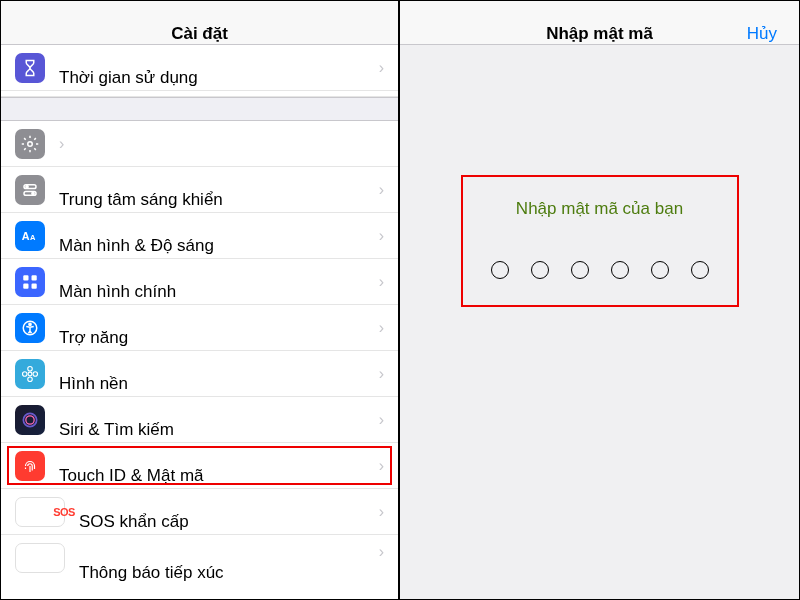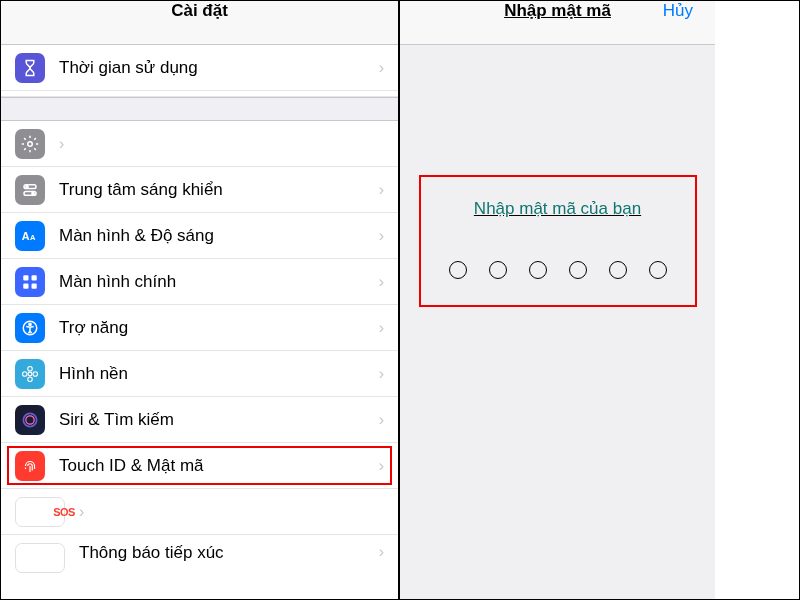--- a/index.html
+++ b/index.html
@@ -1,49 +1,49 @@
 <!DOCTYPE html>
 <html><head>
   <meta charset="utf-8">
   <style>
     * { box-sizing: border-box; margin: 0; padding: 0; }
     body { font-family: -apple-system, "Helvetica Neue", Arial, sans-serif; background: #fff; }
     .container { display: flex; width: 800px; height: 600px; border: 1px solid #000; }
     .panel-left { width: 399px; border-right: 2px solid #000; background: #fff; display: flex; flex-direction: column; overflow: hidden; }
-    .panel-right { width: 315px; background: #f0f0f2; display: flex; flex-direction: column; text-decoration: underline; }
-    
-    .nav-header { height: 44px; display: flex; align-items: flex-start; justify-content: center; background: #f8f8f8; border-bottom: 1px solid #c8c7cc; position: relative; }
+    .panel-right { width: 399px; background: #f0f0f2; display: flex; flex-direction: column; }
+    
+    .nav-header { height: 44px; display: flex; align-items: flex-end; justify-content: center; background: #f8f8f8; border-bottom: 1px solid #c8c7cc; position: relative; }
     .nav-title { font-size: 17px; font-weight: 600; color: #000; }
     .nav-cancel { position: absolute; right: 22px; color: #007aff; font-size: 17px; cursor: pointer; }
     
     .list { background: #fff; }
     .gap { height: 24px; background: #efeff4; border-top: 1px solid #c8c7cc; border-bottom: 1px solid #c8c7cc; }
     .row { display: flex; align-items: center; height: 46px; padding: 0 14px; border-bottom: 1px solid #e5e5e5; background: #fff; cursor: pointer; position: relative; }
     .row:last-child { border-bottom: none; }
     .row .icon-wrap { width: 30px; height: 30px; border-radius: 7px; display: flex; align-items: center; justify-content: center; margin-right: 14px; flex-shrink: 0; }
-    .row .label { font-size: 17px; color: #000; flex: 1; }
+    .row .label { font-size: 17px; color: #000; flex: 1; margin-top: 20px; }
     .row .chevron { color: #c7c7cc; font-size: 16px; }
     
     .row.highlight::after { content: ""; position: absolute; inset: 3px 6px; border: 2px solid #e00; pointer-events: none; }
     .row.partial { border-bottom: none; height: 30px; align-items: flex-start; padding-top: 8px; }
     
     
     .bg-indigo { background: #5856d6; }
     .bg-gray { background: #8e8e93; }
     .bg-blue { background: #007aff; }
     .bg-cyan { background: #34aadc; }
     .bg-darkblue { background: #3b66ff; }
     .bg-red { background: #ff3b30; }
     .bg-white { background: #fff; border: 1px solid #e0e0e0; padding-left: 48px; }
     .bg-siri { background: linear-gradient(135deg,#1a1a2e,#16213e); }
     
     
     .pass-area { flex: 1; display: flex; flex-direction: column; align-items: center; padding-top: 130px; }
     .pass-box { border: 2px solid #e00; padding: 22px 28px 26px; text-align: center; }
-    .pass-label { font-size: 17px; color: #0f766e; margin-bottom: 42px; }
+    .pass-label { font-size: 17px; color: #4d7c0f; margin-bottom: 42px; }
     .pass-dots { display: flex; gap: 22px; justify-content: center; }
     .pass-dot { width: 18px; height: 18px; border: 1.5px solid #000; border-radius: 50%; }
     
     svg { display: block; }
   </style>
 </head>
 <body>
 
 <div class="container">
 
@@ -157,20 +157,21 @@
             </svg>
         </div>
         <div class="label">Touch ID &amp; Mật mã</div>
         <div class="chevron">›</div>
       </div>
 
       <div class="row">
         <div class="icon-wrap bg-white">
           <span style="color:#ff3b30;font-size:11px;font-weight:700;letter-spacing:-0.5px">SOS</span>
         </div>
+        <div class="label">SOS khẩn cấp</div>
         <div class="chevron">›</div>
       </div>
 
       <div class="row partial">
         <div class="icon-wrap bg-white">
           <svg width="18" height="18" viewBox="0 0 24 24" fill="none" stroke="#ff3b30" stroke-width="2">
               <circle cx="12" cy="12" r="2" fill="#ff3b30"></circle>
               <path d="M12 4v3M12 17v3M4 12h3M17 12h3M6.3 6.3l2.1 2.1M15.6 15.6l2.1 2.1M6.3 17.7l2.1-2.1M15.6 8.4l2.1-2.1"></path>
             </svg>
         </div>

